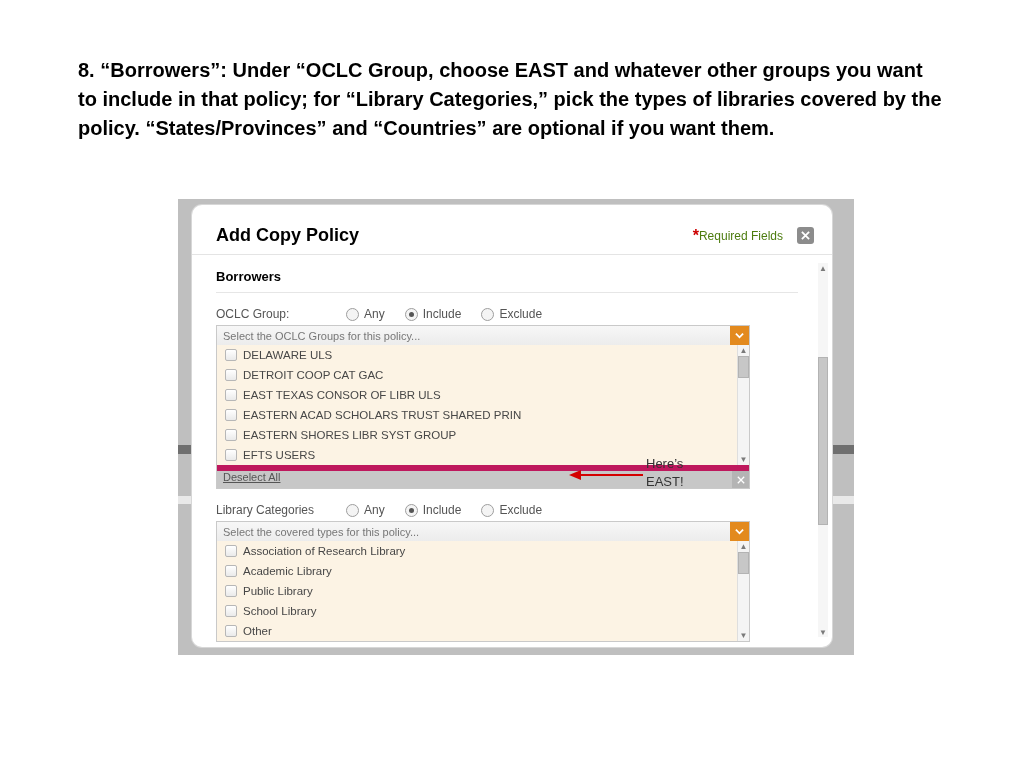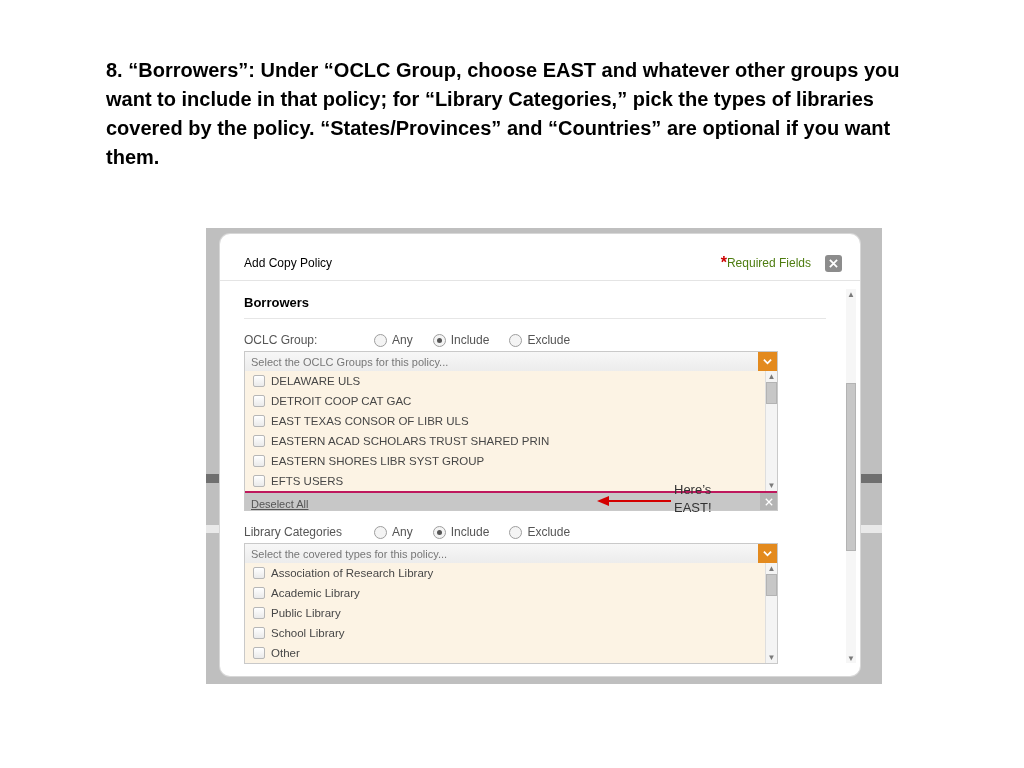--- a/index.html
+++ b/index.html
@@ -5,21 +5,21 @@
   body {
     margin: 0;
     padding: 0;
     font-family: Arial, Helvetica, sans-serif;
     background: #fff;
     width: 1024px;
     height: 768px;
     overflow: hidden;
   }
   .page {
-    padding: 56px 78px 0 106px;
+    padding: 56px 78px 0 78px;
   }
   .instruction {
     font-size: 20px;
     font-weight: 700;
     color: #000;
     line-height: 1.45;
   }
   .shot-wrap {
     margin: 56px 0 0 100px;
     width: 676px;
@@ -45,22 +45,22 @@
     border-radius: 10px;
     box-shadow: 0 0 0 1px #d7d7d7;
   }
   .dlg-head {
     display: flex;
     align-items: center;
     padding: 20px 18px 8px 24px;
     border-bottom: 1px solid #e4e4e4;
   }
   .dlg-title {
-    font-weight: 400;
-    font-size: 12px;
+    font-weight: 700;
+    font-size: 18px;
     flex: 0 0 auto;
   }
   .dlg-spacer { flex: 1; }
   .req-star { color: #cc0000; font-weight: 700; }
   .req-text { font-size: 12px; color: #4d7c0f; }
   .close-btn {
     margin-left: 14px;
     width: 17px; height: 17px;
     background: #8c8c8c;
     border-radius: 3px;
@@ -185,25 +185,25 @@
     color:#7a7a7a;font-size:8px;
   }
   .list-scroll .thumb1{
     position:absolute;left:0; top:11px;
     width:11px;height:22px;
     background:#c7c7c7;border:1px solid #b3b3b3;box-sizing:border-box;
   }
   .picker-foot {
     height: 17px;
     background: #c7c7c7;
-    display:flex;align-items:flex-end;
+    display:flex;align-items:flex-start;
     font-size: 11px;
     color: #555;
     padding-left: 6px;
-    border-top:2px solid #be185d;
+    border-top:6px solid #be185d;
   }
   .picker-foot .x {
     margin-left:auto;
     width:17px;height:17px;
     background:#b4b4b4;
     display:flex;align-items:center;justify-content:center;
   }
   .picker-foot .x svg{width:8px;height:8px;}
   .picker-foot a { text-decoration: underline; color:#555; }
   .callout {

